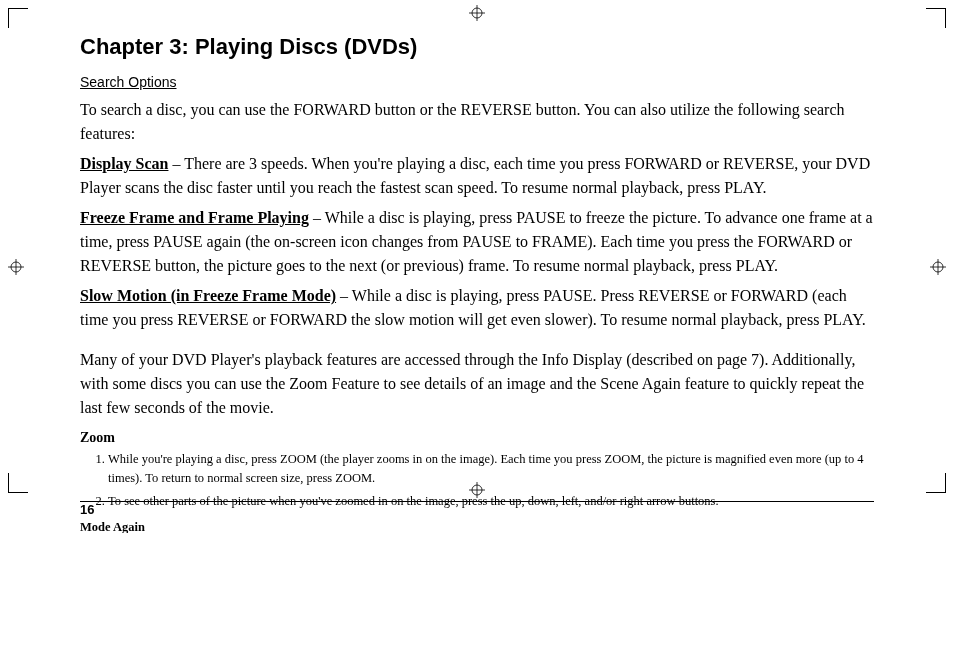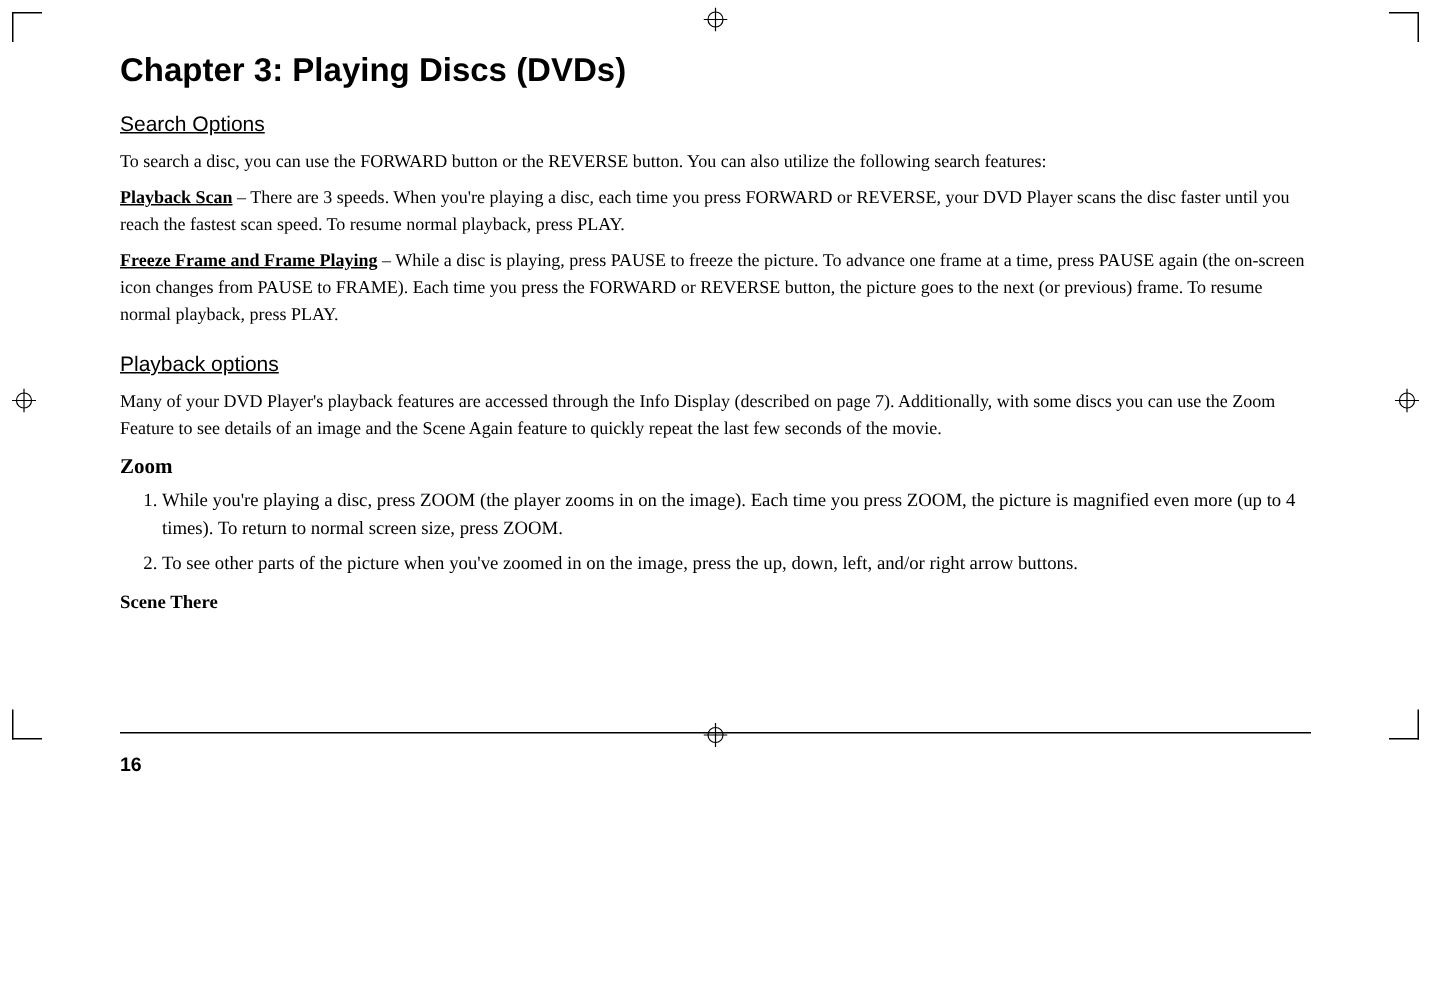--- a/index.html
+++ b/index.html
@@ -87,21 +87,21 @@
     .section-heading {
       font-size: 14px;
       font-weight: normal;
       font-family: Arial, Helvetica, sans-serif;
       text-decoration: underline;
       margin-bottom: 8px;
       margin-top: 4px;
     }
 
     .body-text {
-      font-size: 12px;
+      font-size: 16px;
       line-height: 1.5;
       margin-bottom: 6px;
     }
 
     .term {
       font-weight: bold;
       text-decoration: underline;
     }
 
     .section-gap {
@@ -135,21 +135,21 @@
 
     .footer {
       position: absolute;
       bottom: 16px;
       left: 80px;
       right: 80px;
       display: flex;
       justify-content: space-between;
       align-items: flex-end;
       border-top: 1px solid #000;
-      padding-top: 13px;
+      padding-top: 0;
     }
 
     .footer-page-num {
       font-size: 13px;
       font-weight: bold;
       font-family: Arial, Helvetica, sans-serif;
     }
 
     .footer-disclaimer {
       font-size: 11px;
@@ -197,40 +197,42 @@
     </svg>
   </div>
 
   <h1 class="chapter-title">Chapter 3: Playing Discs (DVDs)</h1>
 
   <h2 class="section-heading">Search Options</h2>
 
   <p class="body-text">To search a disc, you can use the FORWARD button or the REVERSE button. You can also utilize the following search features:</p>
 
   <p class="body-text">
-    <span class="term">Playback Scan</span><span> – There are 3 speeds. When you're playing a disc, each time you press FORWARD or REVERSE, your DVD Player scans the disc faster until you reach the fastest scan speed. To resume normal playback, press PLAY.</span>
+    <span class="term">Display Scan</span><span> – There are 3 speeds. When you're playing a disc, each time you press FORWARD or REVERSE, your DVD Player scans the disc faster until you reach the fastest scan speed. To resume normal playback, press PLAY.</span>
   </p>
 
   <p class="body-text">
     <span class="term">Freeze Frame and Frame Playing</span><span> – While a disc is playing, press PAUSE to freeze the picture. To advance one frame at a time, press PAUSE again (the on-screen icon changes from PAUSE to FRAME). Each time you press the FORWARD or REVERSE button, the picture goes to the next (or previous) frame. To resume normal playback, press PLAY.</span>
   </p>
 
+  <p class="body-text">
+    <span class="term">Slow Motion (in Freeze Frame Mode)</span><span> – While a disc is playing, press PAUSE. Press REVERSE or FORWARD (each time you press REVERSE or FORWARD the slow motion will get even slower). To resume normal playback, press PLAY.</span>
+  </p>
 
   <div class="section-gap"></div>
-  <h2 class="section-heading">Playback options</h2>
 
   <p class="body-text">Many of your DVD Player's playback features are accessed through the Info Display (described on page 7). Additionally, with some discs you can use the Zoom Feature to see details of an image and the Scene Again feature to quickly repeat the last few seconds of the movie.</p>
 
   <div class="zoom-label">Zoom</div>
 
   <ol>
     <li>While you're playing a disc, press ZOOM (the player zooms in on the image). Each time you press ZOOM, the picture is magnified even more (up to 4 times). To return to normal screen size, press ZOOM.</li>
     <li>To see other parts of the picture when you've zoomed in on the image, press the up, down, left, and/or right arrow buttons.</li>
   </ol>
 
-  <div class="scene-label">Scene There</div>
+  <div class="scene-label">Mode Again</div>
 
 
   <div class="footer">
     <span class="footer-page-num">16</span>
   </div>
 
 </div>
 
 </body></html>

